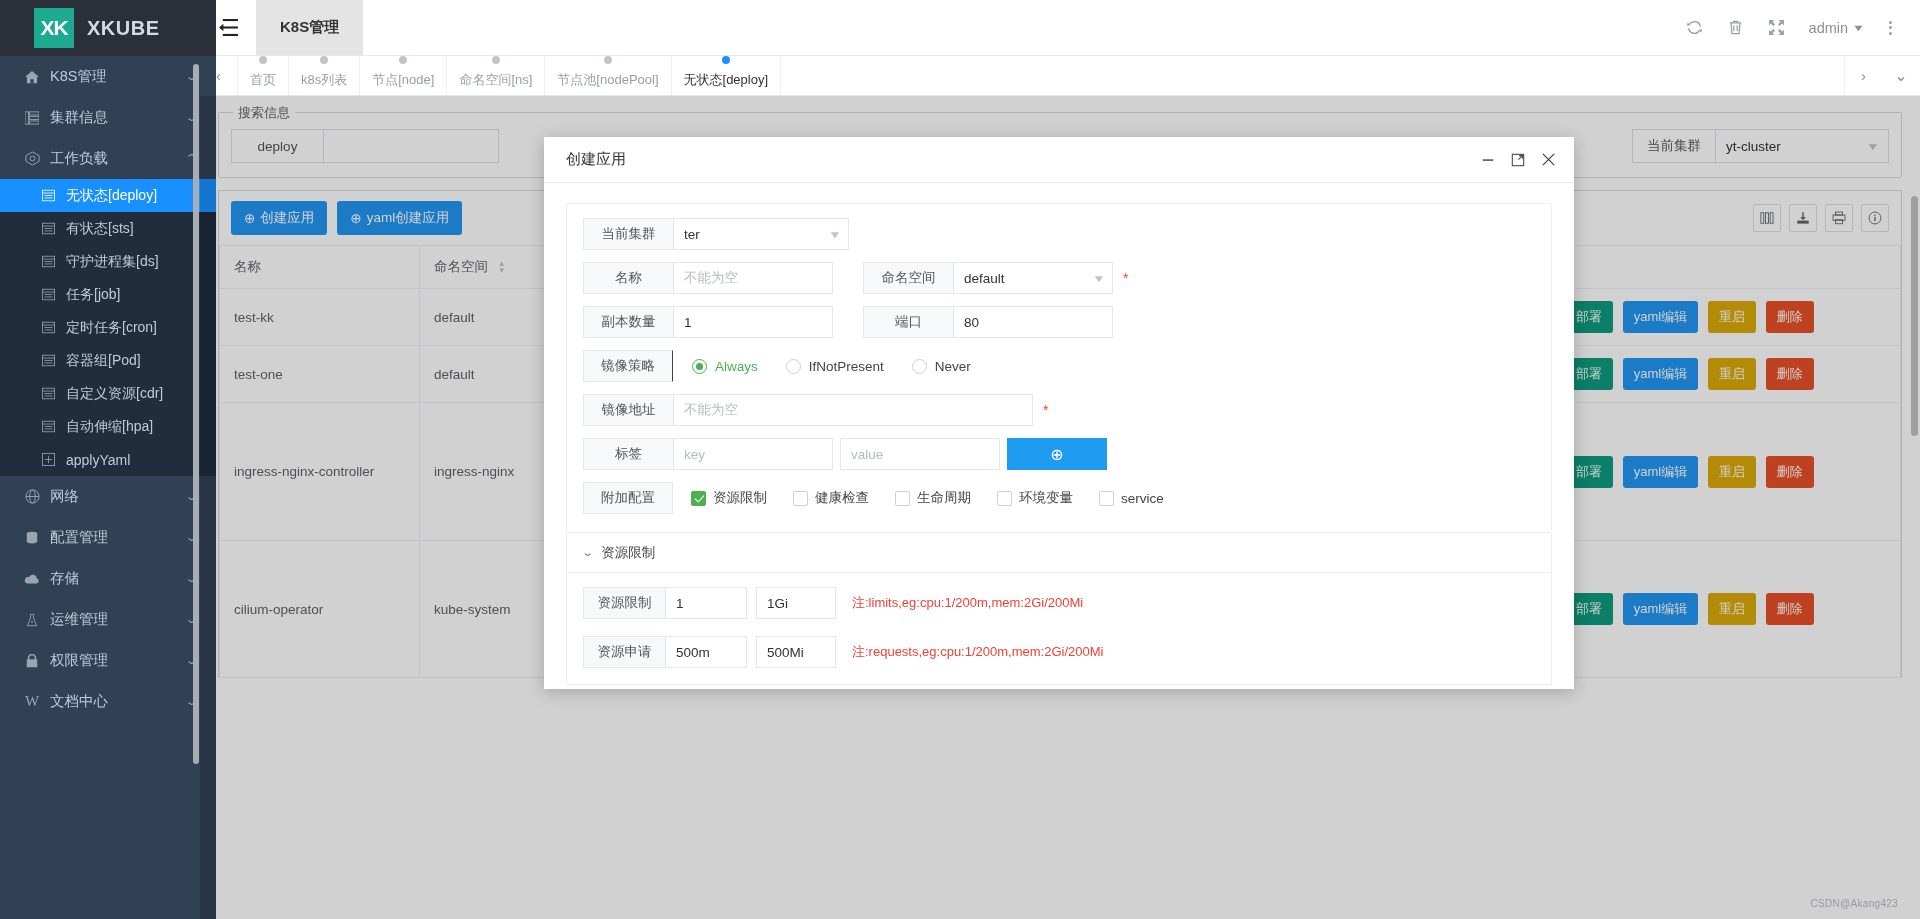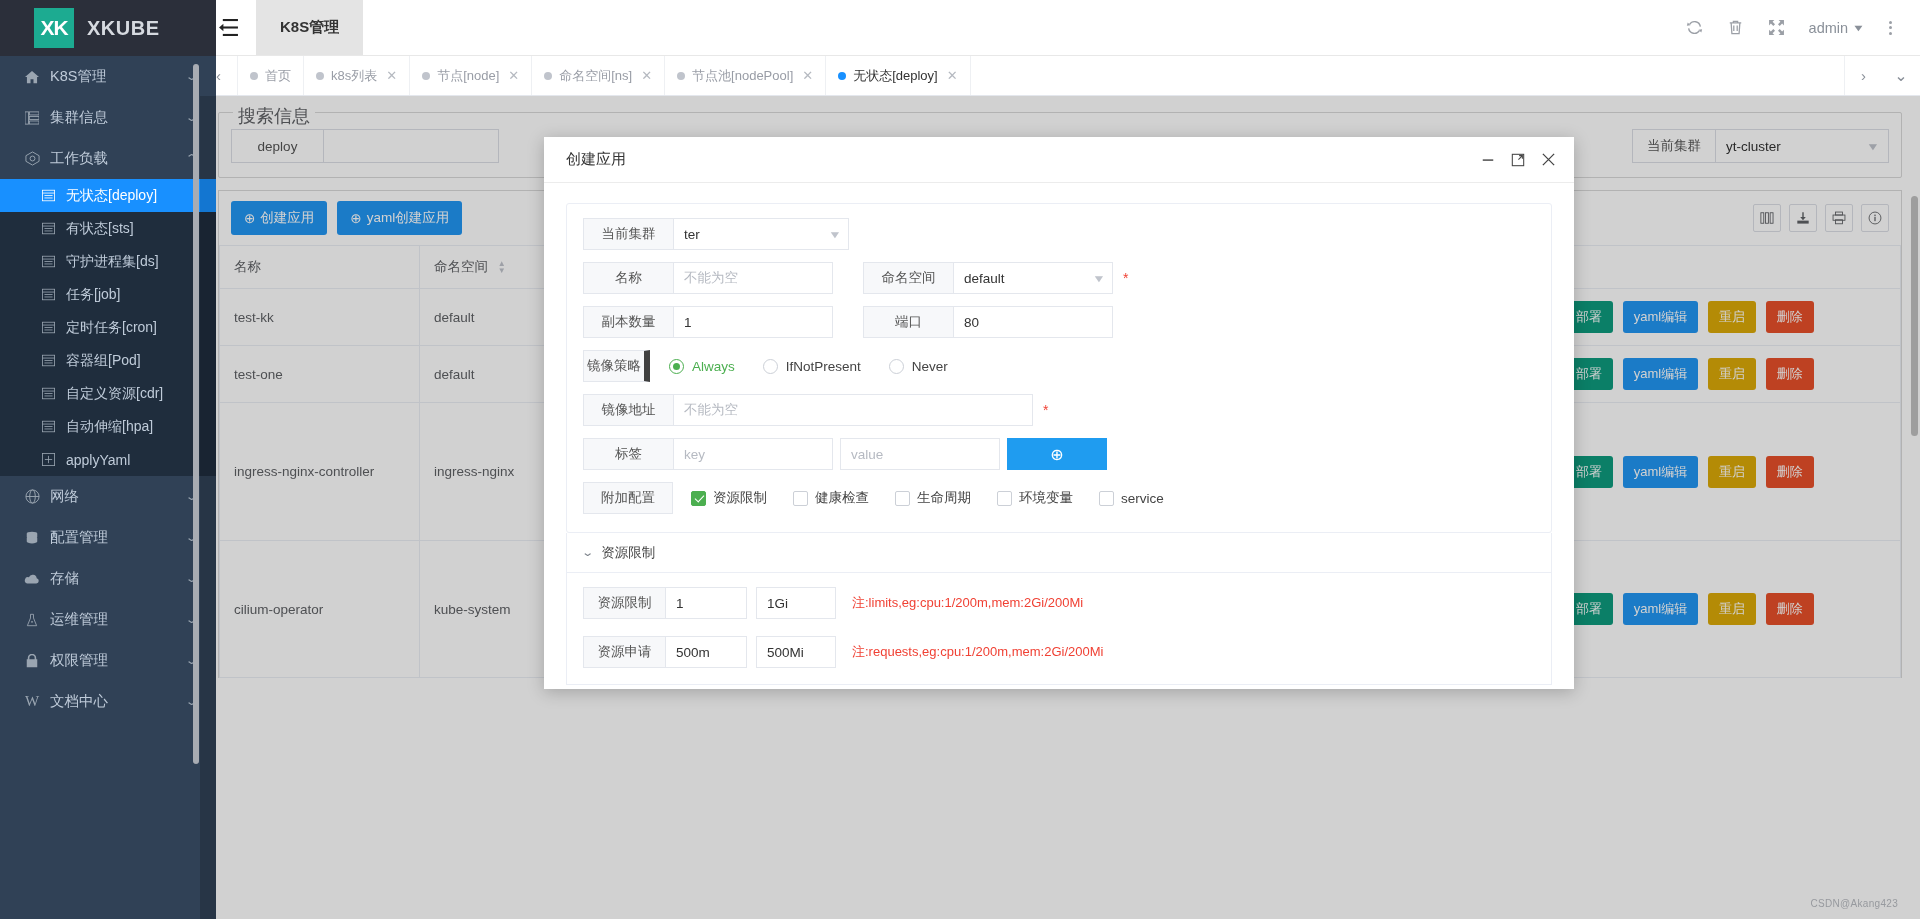--- a/index.html
+++ b/index.html
@@ -88,39 +88,39 @@
   .tab-scroll-btn {
     width: 38px; display: flex; align-items: center; justify-content: center;
     color: #8a9099; cursor: pointer; font-size: 15px; flex: none;
     border-right: 1px solid #eef0f3;
   }
   .tab-scroll-btn.right { border-right: none; border-left: 1px solid #eef0f3; margin-left: auto; }
   .tabs { display: flex; align-items: stretch; }
   .tab {
     display: flex; align-items: center; gap: 7px;
     padding: 0 12px; font-size: 13px; color: #999da6;
-    border-right: 1px solid #eef0f3; cursor: pointer; white-space: nowrap;
+    border-right: 1px solid #eef0f3; cursor: pointer; white-space: nowrap; flex-direction: column;
   }
   .tab .dot { width: 8px; height: 8px; border-radius: 50%; background: #c0c4cc; flex: none; }
   .tab.active { color: #333; }
   .tab.active .dot { background: #1890ff; }
   .tab .x { font-size: 13px; color: #b5b9c0; margin-left: 2px; }
   .tab-collapse { width: 38px; display:flex; align-items:center; justify-content:center; color:#8a9099; cursor:pointer; }
 
   
   .content { position: absolute; left: 0; top: 96px; right: 0; bottom: 0; background: #fff; overflow: hidden; }
   .page-wrap { margin: 16px 18px 0 18px; background: #fff; }
 
   .search-box {
     border: 1px solid #d9d9d9; border-radius: 2px;
     margin: 0 0 12px 0; padding: 10px 12px 14px 12px; position: relative;
   }
   .search-legend {
     position: absolute; top: -9px; left: 14px; background: #fff;
-    padding: 0 5px; font-size: 18px; color: #606266;
+    padding: 0 5px; font-size: 13px; color: #606266;
   }
   .search-row { display: flex; align-items: center; gap: 0; padding-top: 6px; }
   .sel-cell {
     border: 1px solid #dcdfe6; border-right: none; height: 34px; width: 92px;
     display: flex; align-items: center; justify-content: center;
     font-size: 13.5px; color: #555; background: #fff;
   }
   .sel-input { border: 1px solid #dcdfe6; height: 34px; width: 176px; background: #fff; }
   .sp { flex: 1 1 auto; }
   .cluster-label {
@@ -765,21 +765,21 @@
             <div class="fld-input" style="width:160px">1</div>
           </div>
           <div class="fld" style="margin-left:30px">
             <div class="fld-label" style="width:90px">端口</div>
             <div class="fld-input" style="width:160px">80</div>
           </div>
         </div>
 
         <div class="frow">
           <div class="fld">
-            <div class="fld-label" style="width:67px;border-right:6px solid #404040;">镜像策略</div>
+            <div class="fld-label" style="width:90px;border-right:1px solid #404040;">镜像策略</div>
           </div>
           <div class="radio-grp" style="margin-left:18px">
             <label class="radio on">
               <span class="rc"></span>
               <span class="rl">Always</span>
             </label>
             <label class="radio">
               <span class="rc"></span>
               <span class="rl">IfNotPresent</span>
             </label>

